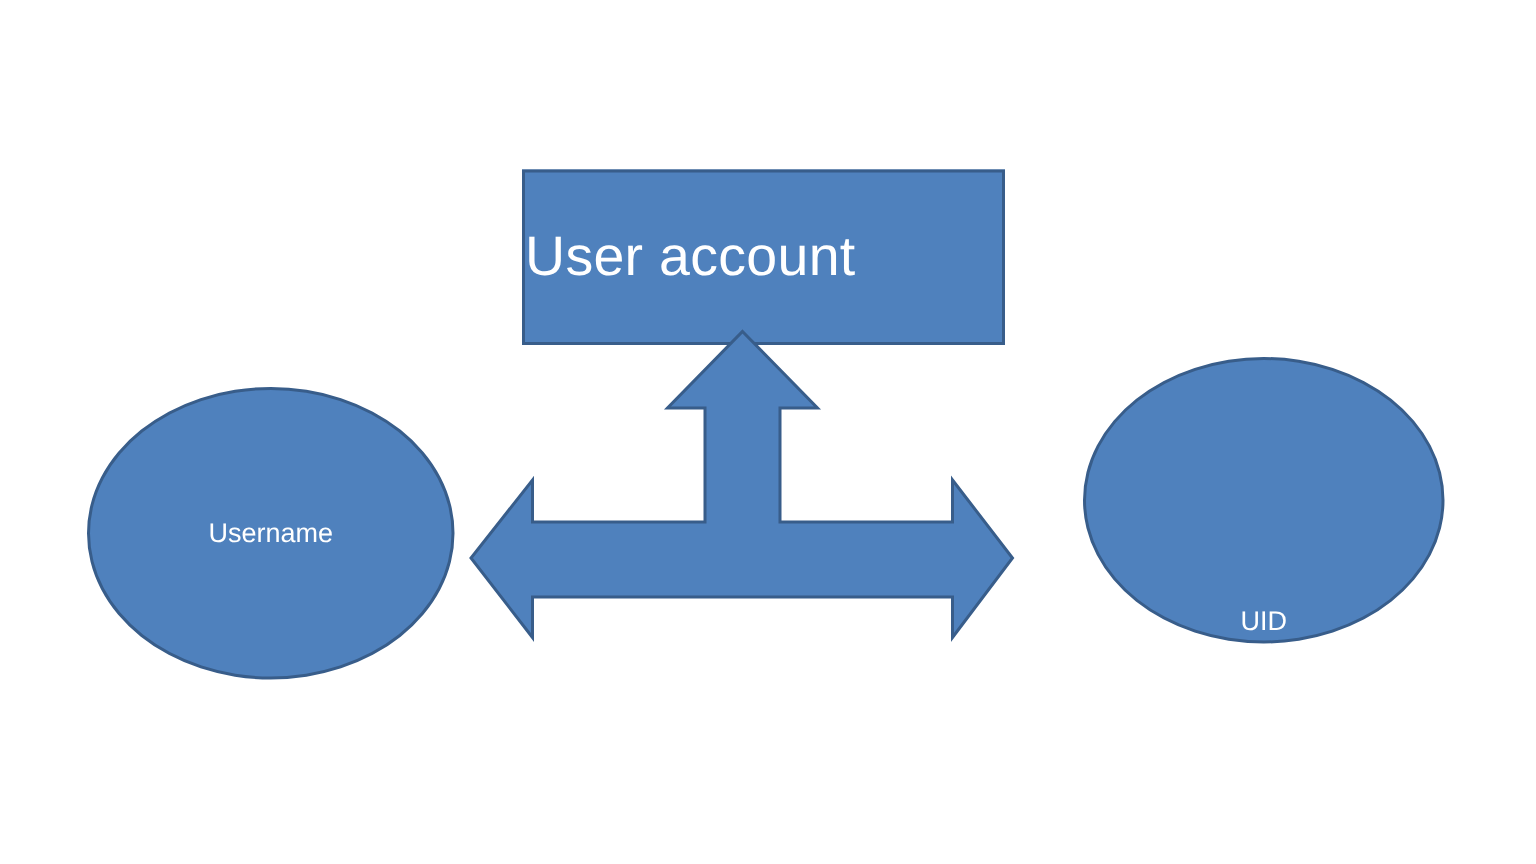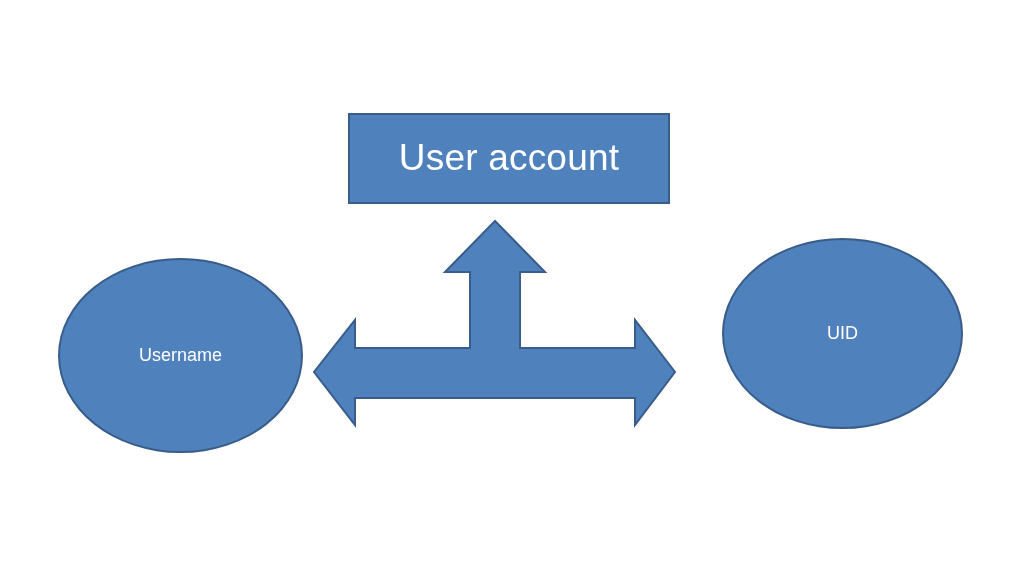--- a/index.html
+++ b/index.html
@@ -17,27 +17,27 @@
     height: 576px;
     background: #ffffff;
     overflow: hidden;
   }
   
   .node-rect {
     position: absolute;
     left: 348px;
     top: 113px;
     width: 322px;
-    height: 91px;
+    height: 117px;
     box-sizing: border-box;
     background: #4F81BD;
     border: 2px solid #385D8A;
     display: flex;
     align-items: center;
-    justify-content: center;
+    justify-content: flex-start;
   }
   .node-rect .label {
     color: #FFFFFF;
     font-size: 37px;
     line-height: 1.05;
     font-weight: 400;
     letter-spacing: 0.2px;
     text-align: center;
     white-space: nowrap;
   }
@@ -64,20 +64,21 @@
     left: 58px;
     top: 258px;
     width: 245px;
     height: 195px;
   }
   #ellipse-uid {
     left: 722px;
     top: 238px;
     width: 241px;
     height: 191px;
+    justify-content: flex-end;
   }
   
   #arrow-three-way {
     position: absolute;
     left: 305px;
     top: 212px;
     width: 380px;
     height: 224px;
   }
   #arrow-three-way svg {

